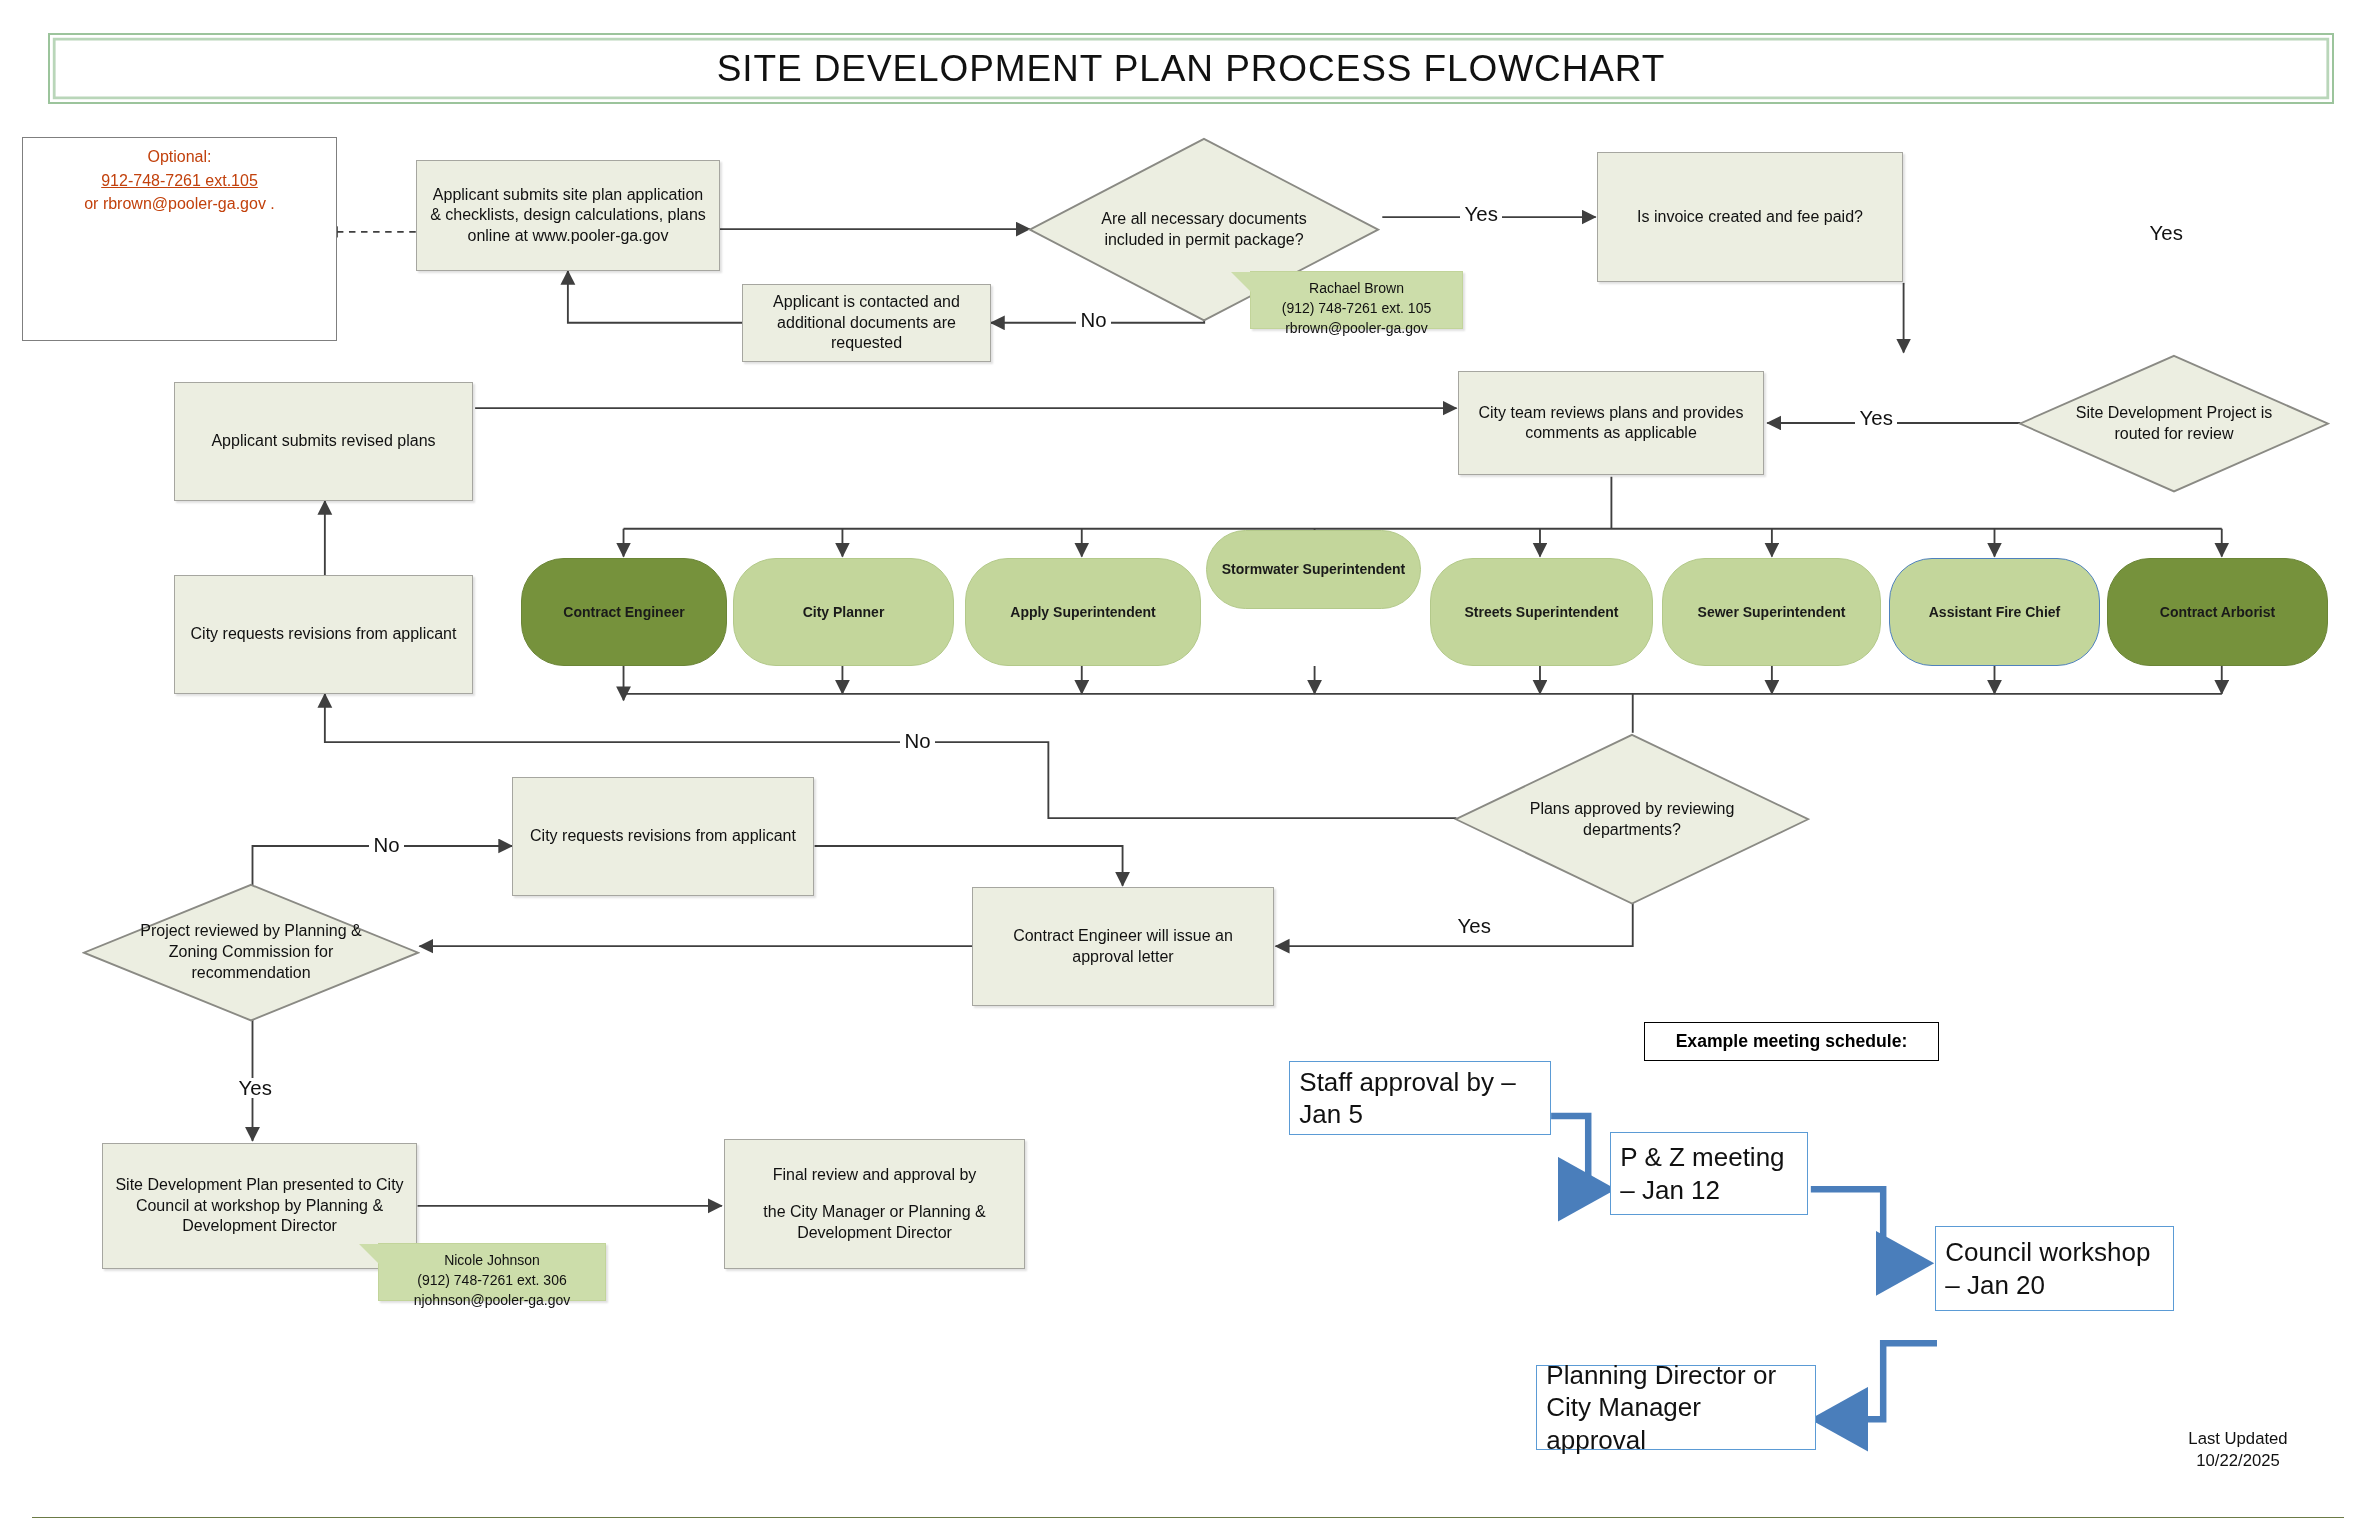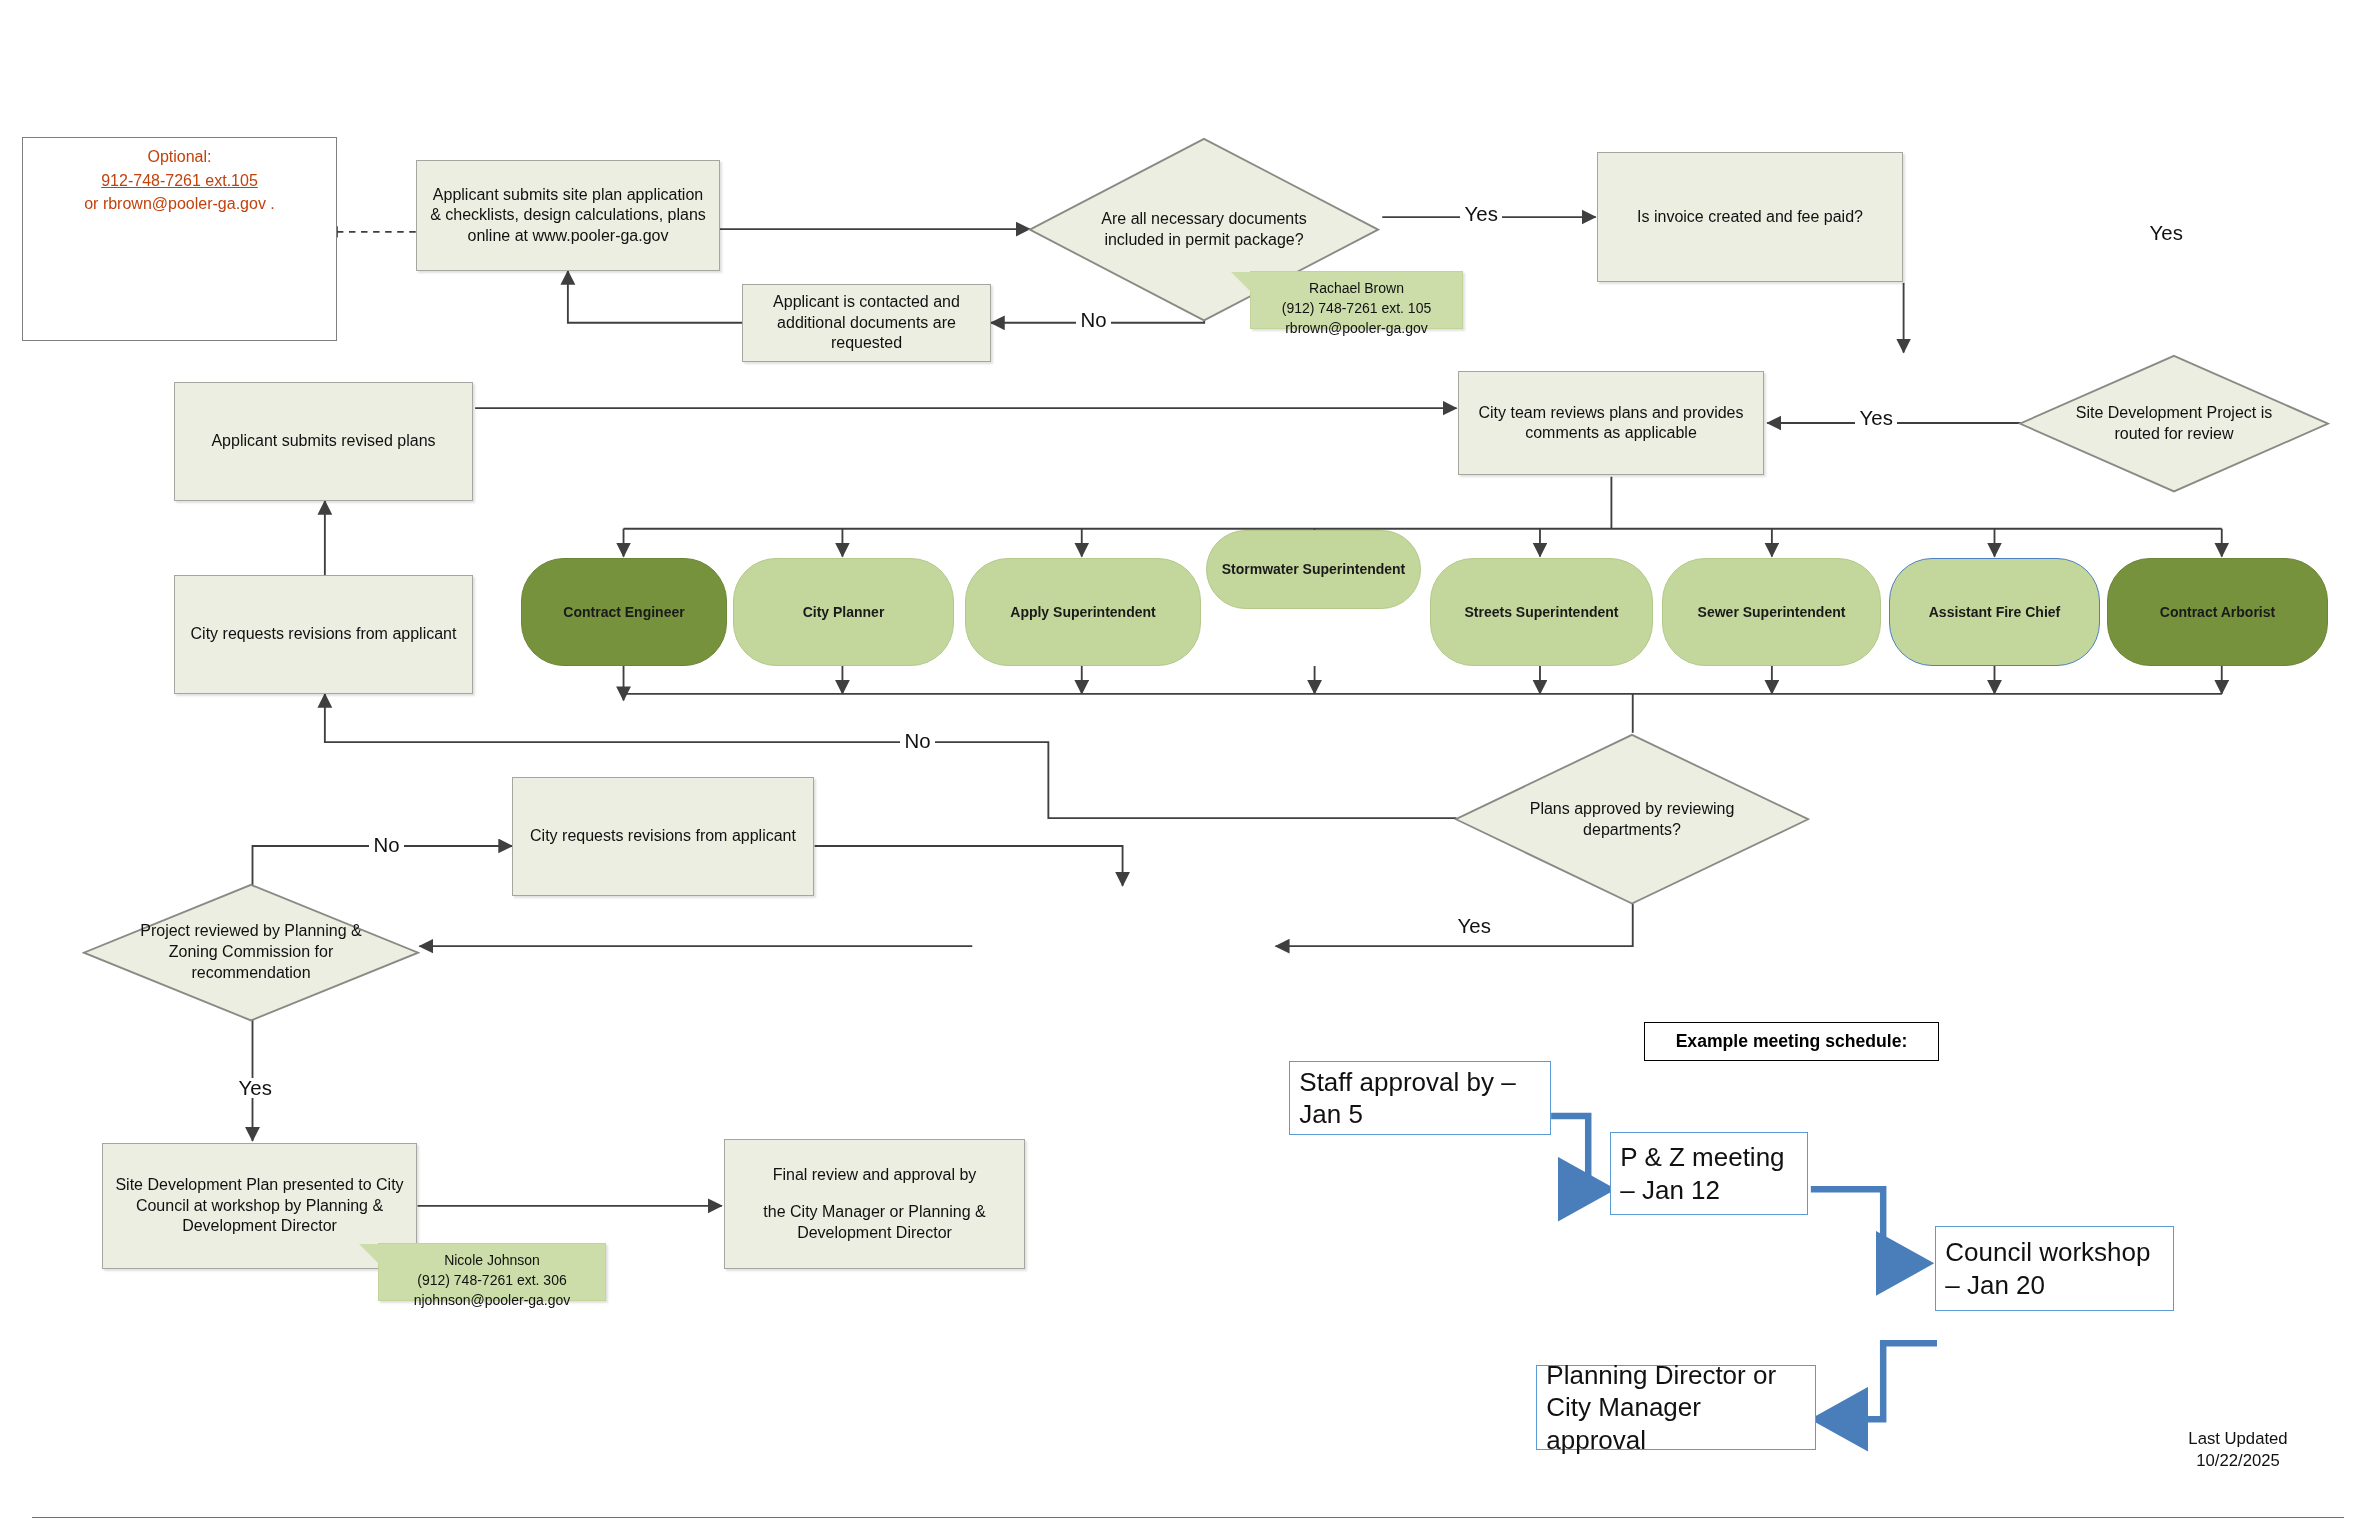--- a/index.html
+++ b/index.html
@@ -281,20 +281,23 @@
       <path d="M450,1300 L778,1300" marker-end="url(#ah)"></path>
     </g>
 
     <g stroke="#4a7ebb" stroke-width="7" fill="none">
       <path d="M1672,1203 L1712,1203 L1712,1282 L1735,1282" marker-end="url(#ahb)"></path>
       <path d="M1952,1282 L2030,1282 L2030,1362 L2078,1362" marker-end="url(#ahb)"></path>
       <path d="M2088,1448 L2030,1448 L2030,1530 L1958,1530" marker-end="url(#ahb)"></path>
     </g>
   </svg>
 
+  <div class="title-banner">
+    <div class="title-text">SITE DEVELOPMENT PLAN PROCESS FLOWCHART</div>
+  </div>
 
   <div class="opt-box" style="left:22px; top:137px; width:315px; height:204px;">
     <div>Optional:</div>
     <div class="phone">912-748-7261 ext.105</div>
     <div>or rbrown@pooler-ga.gov .</div>
   </div>
 
   <div class="node proc" style="left:416px; top:160px; width:304px; height:111px;">
     <span>Applicant submits site plan application &amp; checklists, design calculations, plans online at www.pooler-ga.gov</span>
   </div>
@@ -369,20 +372,23 @@
     <svg class="dshape" viewBox="0 0 384 186" preserveAspectRatio="none">
       <polygon points="192,2 382,93 192,184 2,93" fill="#eceee1" stroke="#8a8a84" stroke-width="2"></polygon>
     </svg>
     <div class="dlabel">Plans approved by reviewing departments?</div>
   </div>
 
   <div class="node proc" style="left:512px; top:777px; width:302px; height:119px;">
     <span>City requests revisions from applicant</span>
   </div>
 
+  <div class="node proc" style="left:972px; top:887px; width:302px; height:119px;">
+    <span>Contract Engineer will issue an approval letter</span>
+  </div>
 
   <div class="diamond" style="left:82px; top:883px; width:338px; height:139px;">
     <svg class="dshape" viewBox="0 0 364 150" preserveAspectRatio="none">
       <polygon points="182,2 362,75 182,148 2,75" fill="#eceee1" stroke="#8a8a84" stroke-width="2"></polygon>
     </svg>
     <div class="dlabel left">Project reviewed by Planning &amp; Zoning Commission for recommendation</div>
   </div>
 
   <div class="node proc" style="left:102px; top:1143px; width:315px; height:126px;">
     <span>Site Development Plan presented to City Council at workshop by Planning &amp; Development Director</span>

